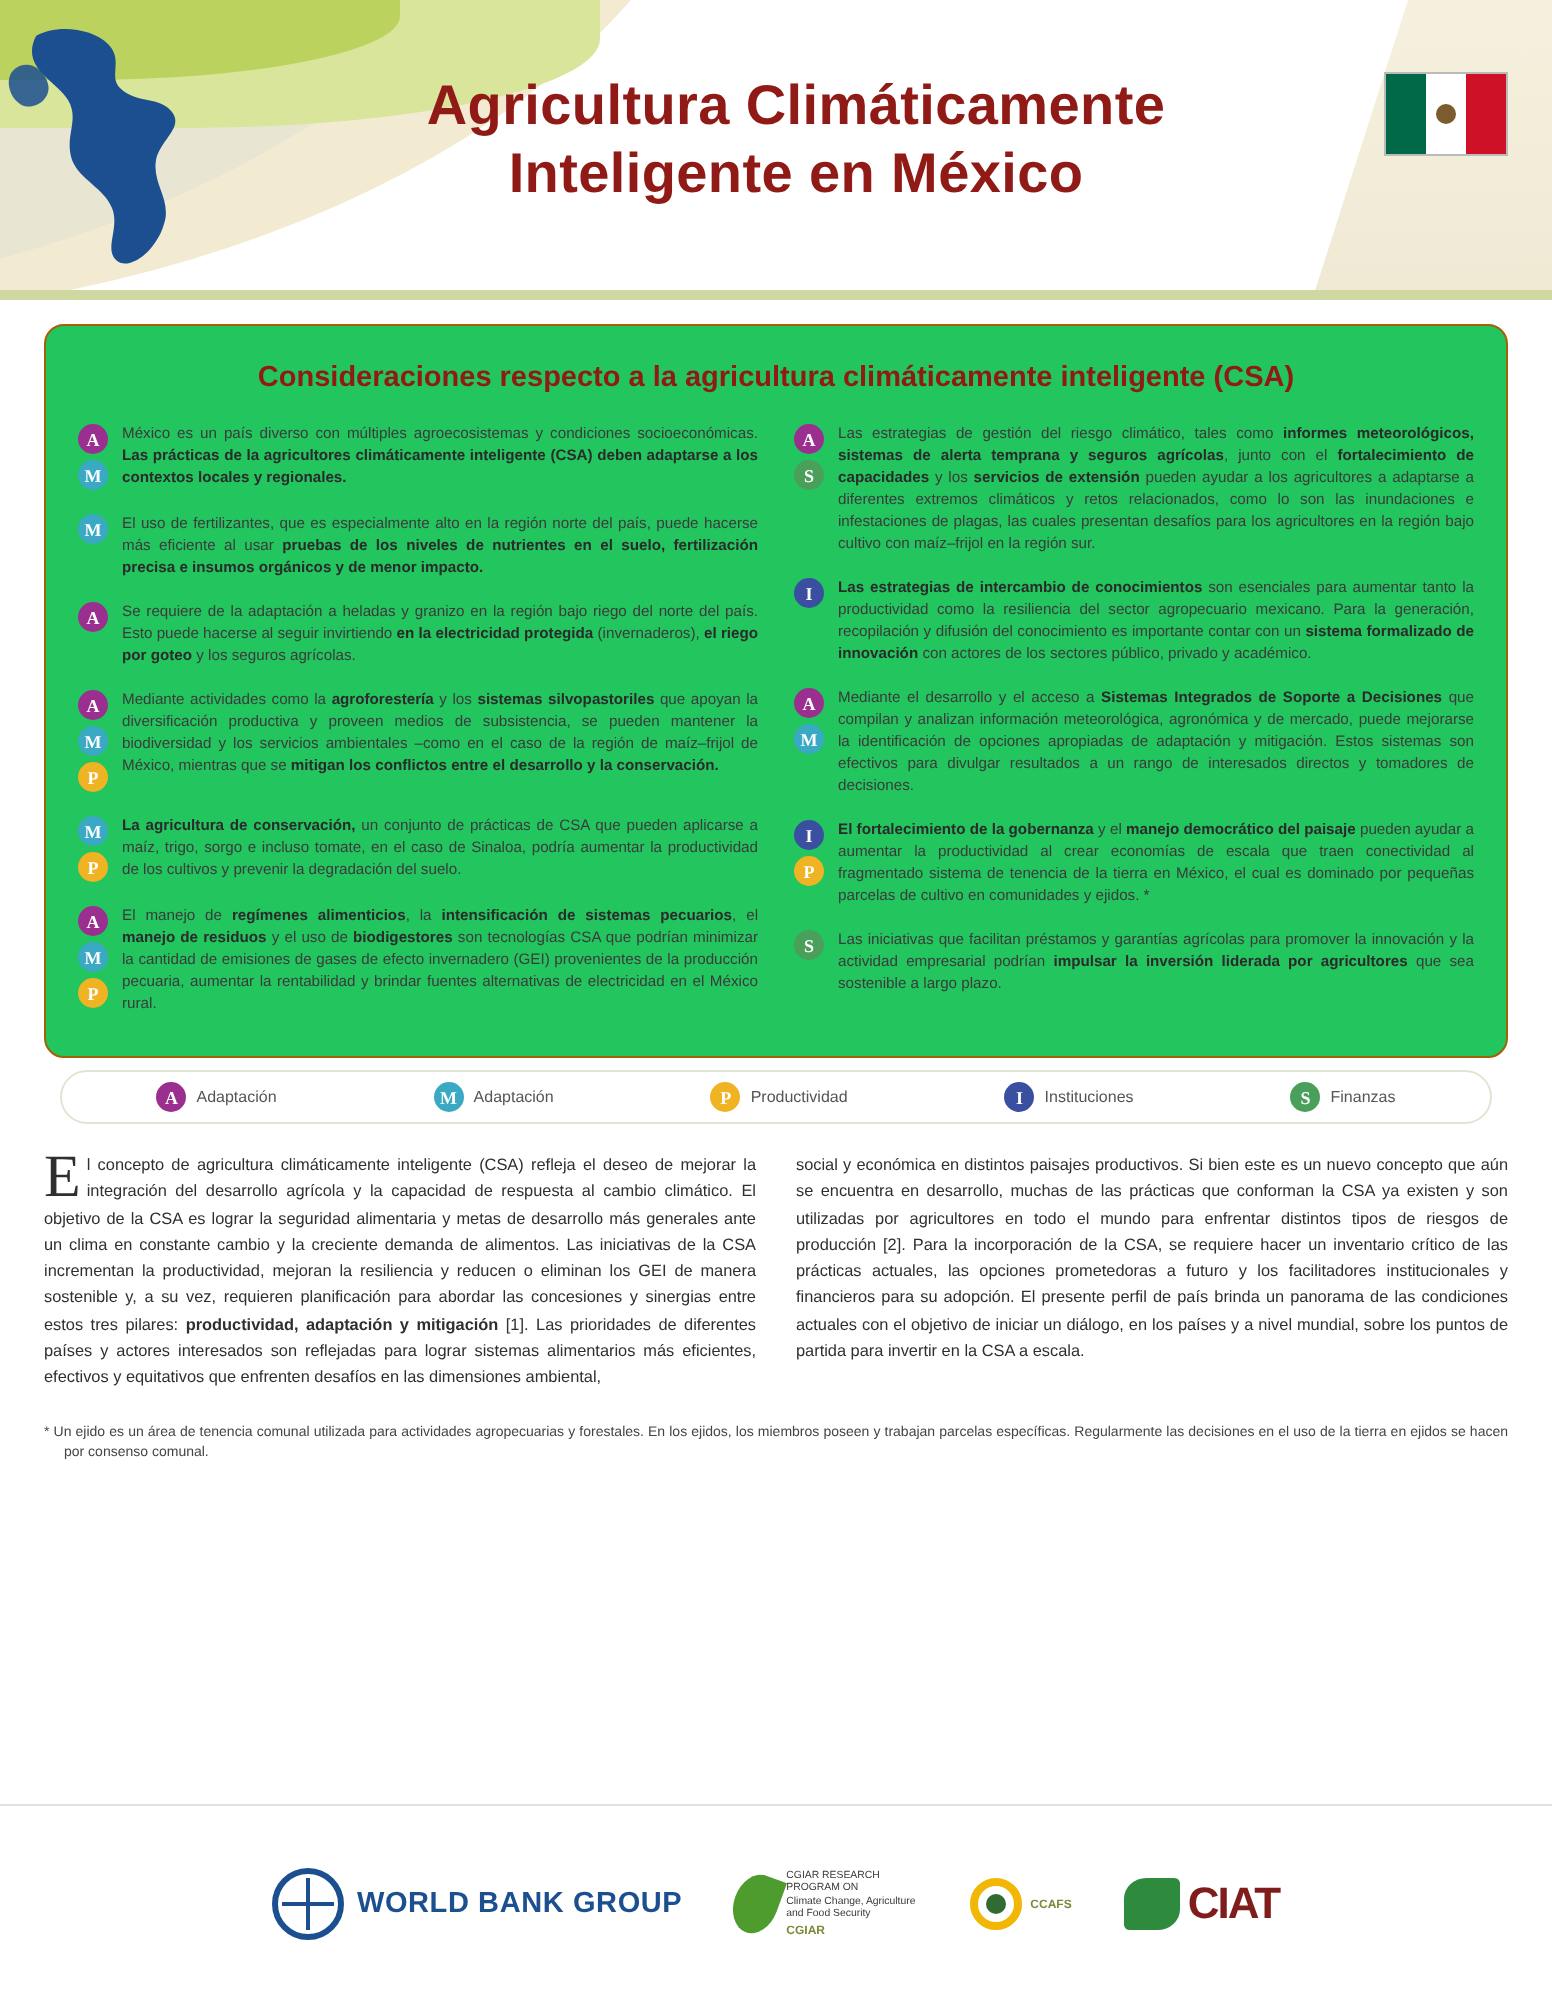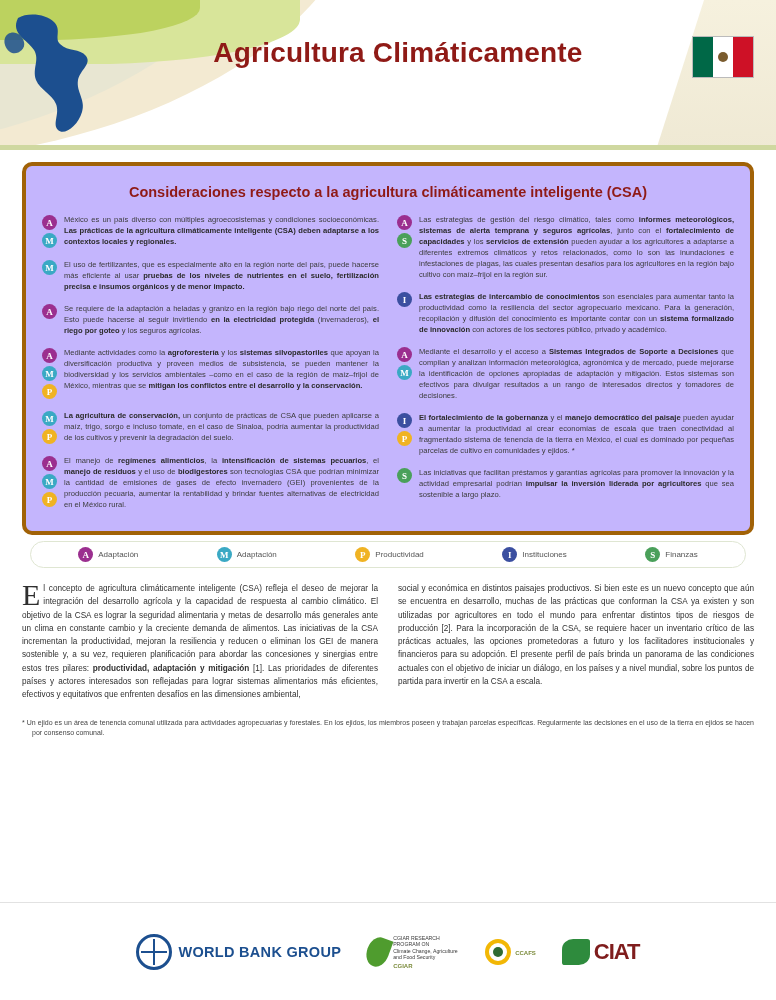--- a/index.html
+++ b/index.html
@@ -78,23 +78,23 @@
     text-align:center;
     font-size: 28px; line-height: 1.22;
     font-weight: bold;
     color:#8f1a16;
     letter-spacing:.2px;
   }
 
   
   .panel {
     margin: 12px 22px 0 22px;
-    border: 4px solid #a16207;
+    border: 1px solid #a16207;
     border-radius: 10px;
-    background: #c4b5fd;
+    background: #22c55e;
     padding: 14px 16px 10px 16px;
   }
   .panel-title {
     text-align:center;
     color:#8f1a16;
     font-weight:bold;
     font-size: 14.5px;
     margin: 4px 0 14px 0;
   }
   .cols {
@@ -239,40 +239,41 @@
   <div class="hdr-olive"></div>
   <div class="hdr-right-band"></div>
 
   <svg class="map" viewBox="0 0 130 140">
     <path fill="#1c4f8f" d="M16 14 C26 8, 44 10, 52 18 C60 26, 52 34, 58 40 C66 48, 78 44, 84 52 C90 60, 78 66, 76 76 C74 88, 84 96, 80 108 C76 122, 62 132, 56 126 C50 120, 58 110, 54 100 C50 90, 38 86, 34 76 C30 64, 38 56, 32 46 C26 36, 8 30, 16 14 Z"></path>
     <path fill="#1c4f8f" d="M6 30 C12 26, 20 30, 22 38 C24 46, 14 52, 8 48 C2 44, 0 34, 6 30 Z" opacity=".85"></path>
   </svg>
 
   <div class="title">
     <div>Agricultura Climáticamente</div>
+    <div>Inteligente en México</div>
   </div>
 
   <div class="flag">
     <i class="g"></i>
       <i class="w"></i>
       <i class="r"></i>
   </div>
   <div class="hdr-bottomline"></div>
 </div>
 
 <div class="panel">
   <div class="panel-title">Consideraciones respecto a la agricultura climáticamente inteligente (CSA)</div>
   <div class="cols">
     <div class="col" id="left-col">
         <div class="bullet-row">
           <div class="badges">
             <div class="badge b-A">A</div>
             <div class="badge b-M">M</div>
           </div>
-          <div class="btext">México es un país diverso con múltiples agroecosistemas y condiciones socioeconómicas. <b>Las prácticas de la agricultura climáticamente inteligente (CSA) deben adaptarse a los contextos locales y regionales.</b></div>
+          <div class="btext">México es un país diverso con múltiples agroecosistemas y condiciones socioeconómicas. <b>Las prácticas de la agricultores climáticamente inteligente (CSA) deben adaptarse a los contextos locales y regionales.</b></div>
         </div>
         <div class="bullet-row">
           <div class="badges">
             <div class="badge b-M">M</div>
           </div>
           <div class="btext">El uso de fertilizantes, que es especialmente alto en la región norte del país, puede hacerse más eficiente al usar <b>pruebas de los niveles de nutrientes en el suelo, fertilización precisa e insumos orgánicos y de menor impacto.</b></div>
         </div>
         <div class="bullet-row">
           <div class="badges">
             <div class="badge b-A">A</div>

